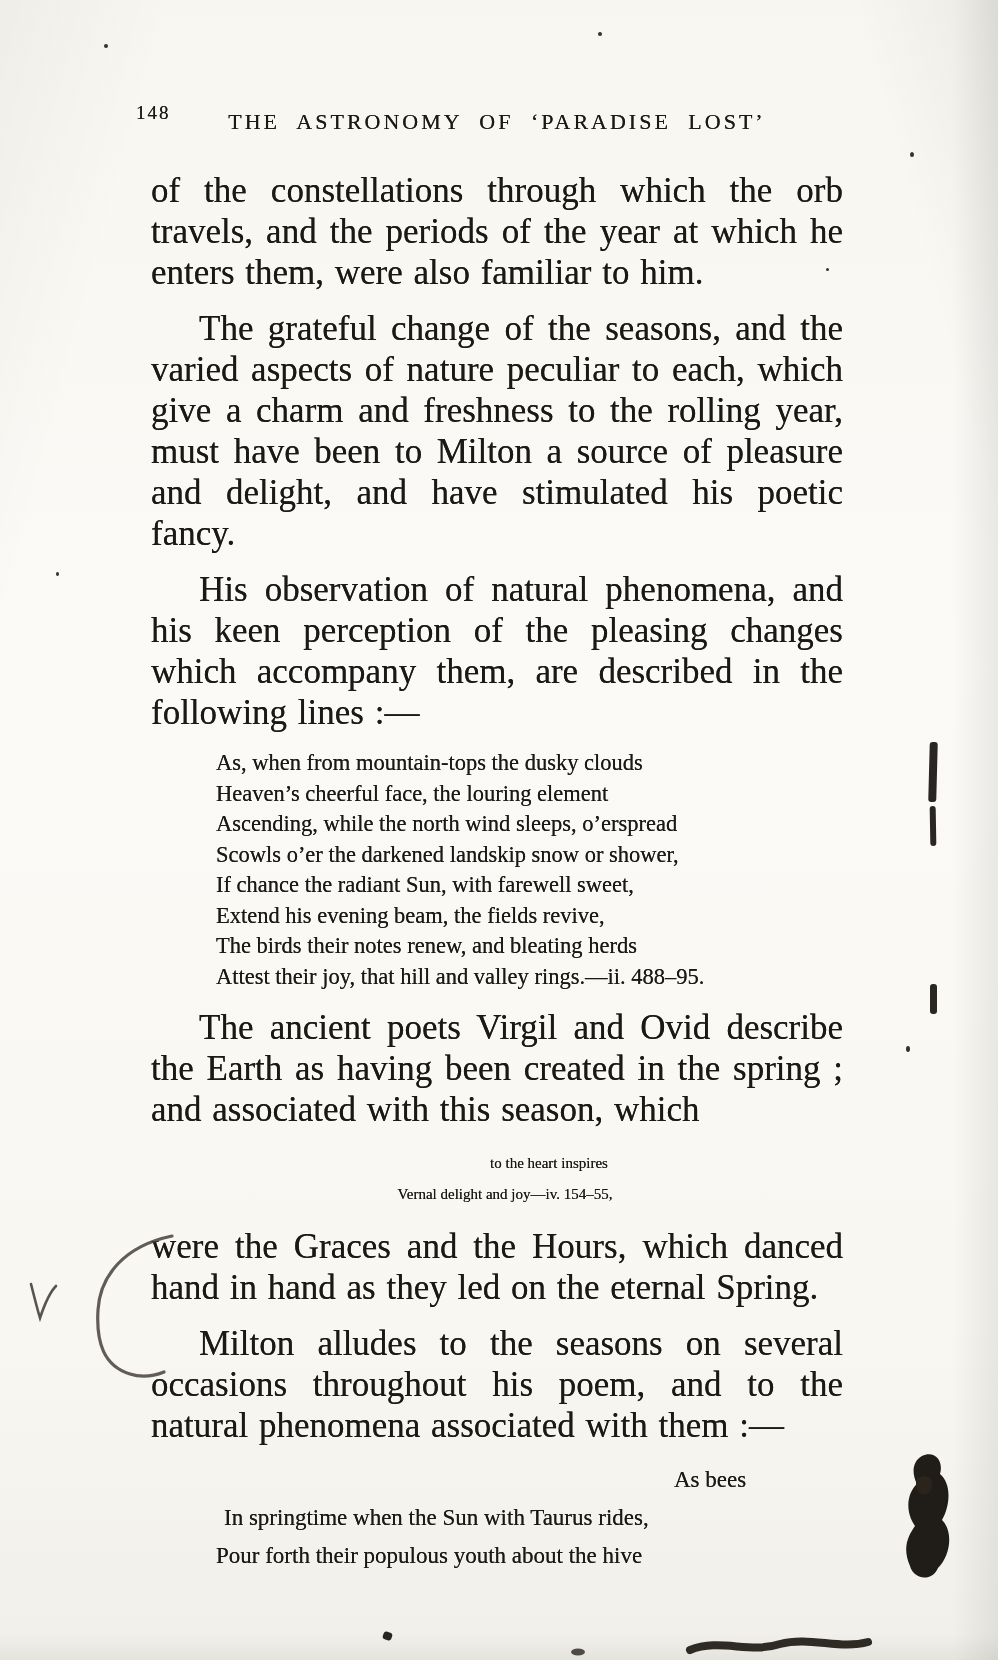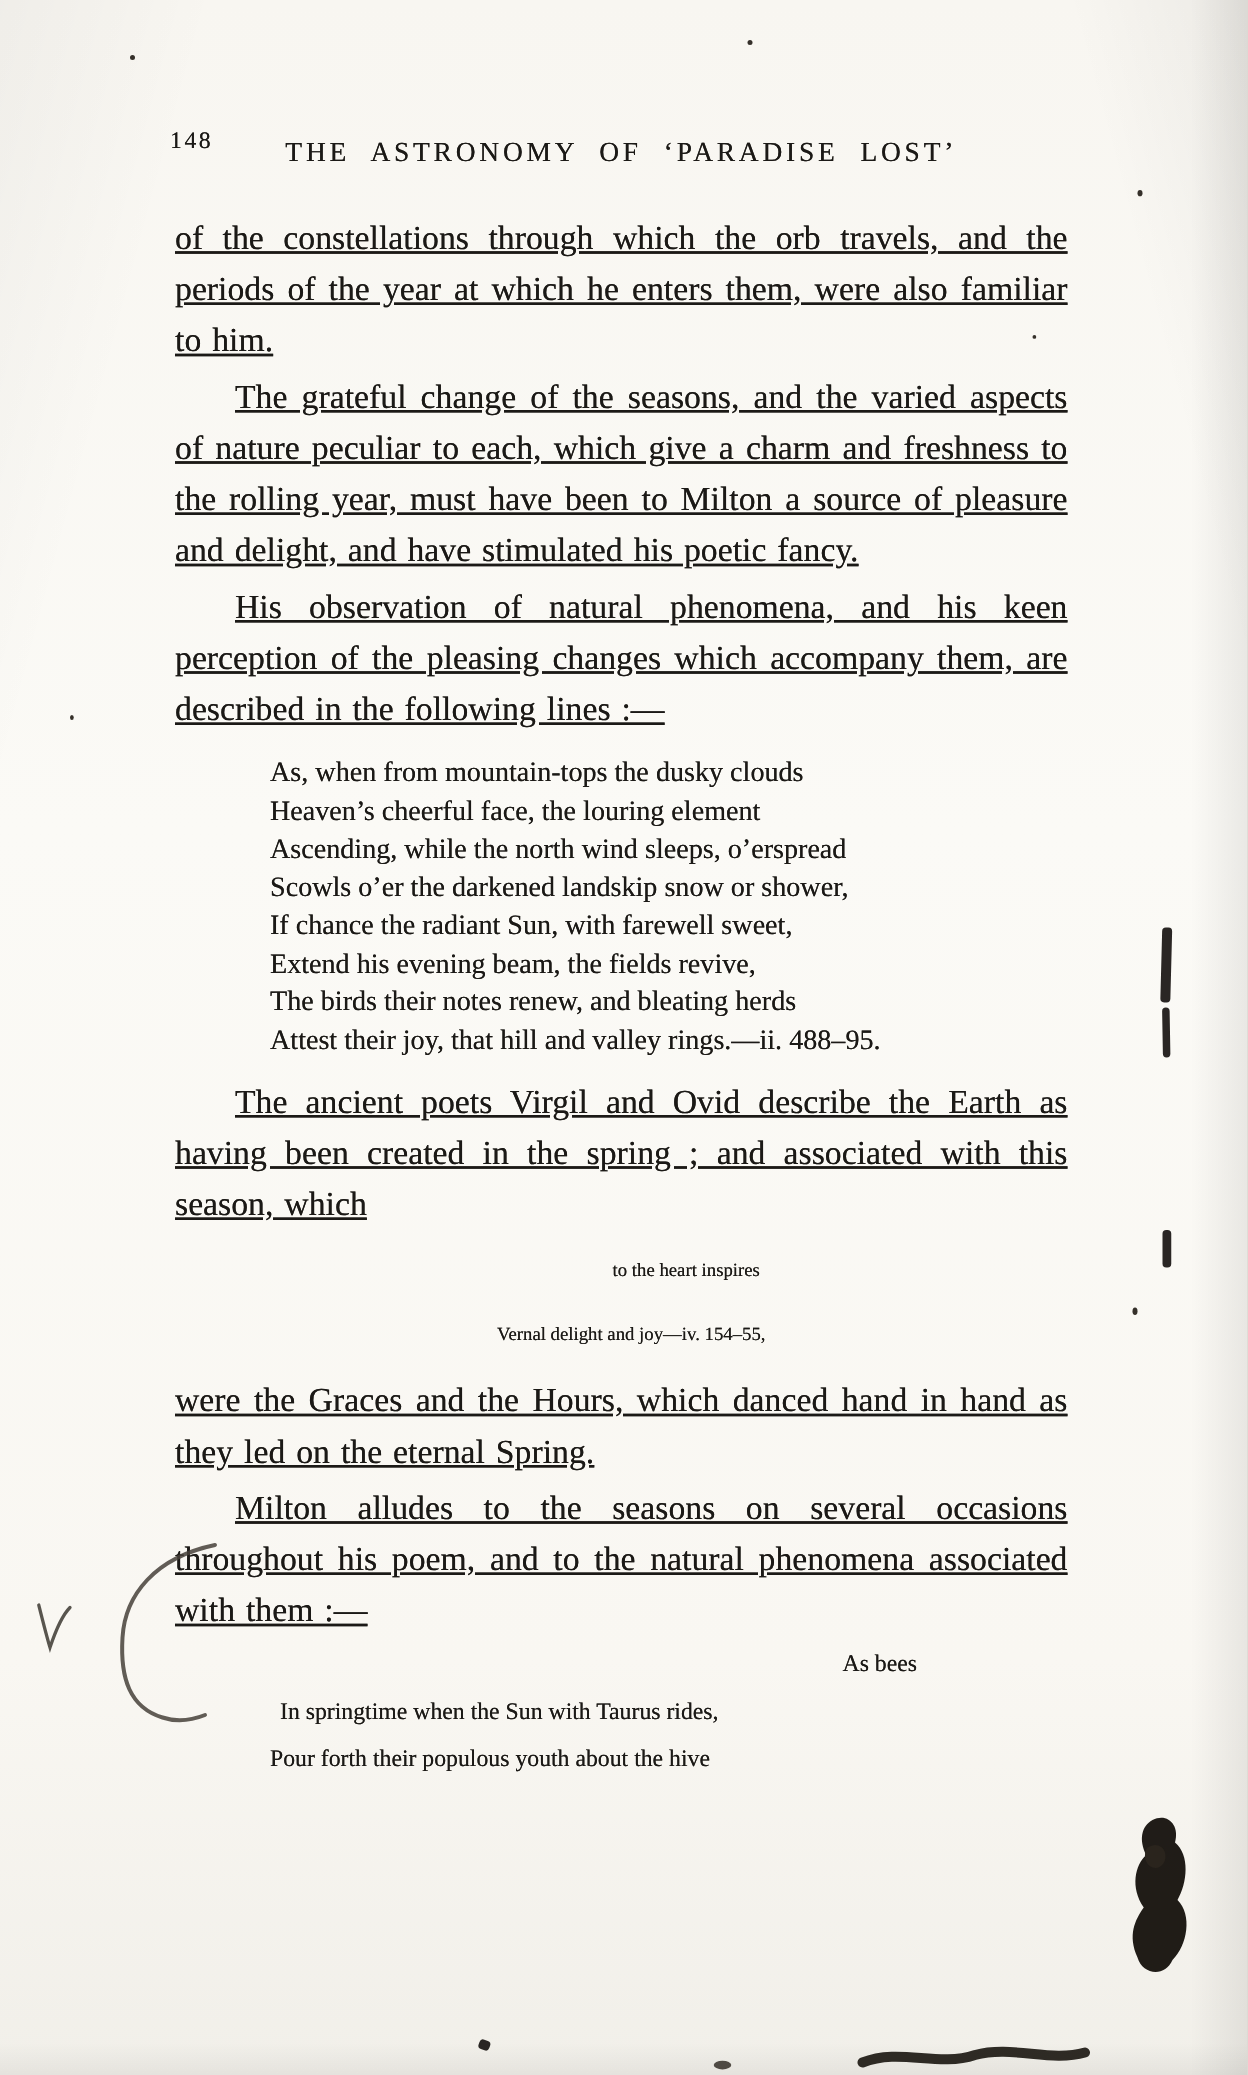--- a/index.html
+++ b/index.html
@@ -19,32 +19,32 @@
   .bottom-shade{position:absolute;left:0;bottom:0;width:100%;height:26px;
     background:linear-gradient(to bottom, rgba(0,0,0,0), rgba(0,0,0,0.05));pointer-events:none;}
 
   .text-col{position:absolute;left:136px;top:102px;width:722px;
     text-shadow:0 0 0.5px rgba(25,22,18,0.85);}
 
   .page-header{position:relative;height:44px;margin-bottom:24px;}
   .page-number{position:absolute;left:0;top:0;font-size:19px;letter-spacing:2px;}
   .running-title{text-align:center;font-size:22px;letter-spacing:3px;word-spacing:9px;padding-top:7px;}
 
-  .body-par{font-size:27px;line-height:41px;text-align:justify;margin:4px;
-    word-spacing:2px;text-decoration:underline;}
+  .body-par{font-size:35px;line-height:41px;text-align:justify;margin:15px;
+    word-spacing:2px;}
   .indent{text-indent:48px;}
 
   .verse{margin:15px 0 14px 80px;font-size:22.5px;line-height:30.5px;}
   .verse-line{display:block;white-space:nowrap;}
 
   .verse-center{margin:18px 0 16px 0;font-size:15px;line-height:31px;text-align:center;}
   .verse-center .shift-r{display:block;transform:translateX(52px);}
-  .verse-center .vline2{display:block;transform:translateX(8px);margin-top:20px;}
+  .verse-center .vline2{display:block;transform:translateX(8px);}
 
-  .verse-end{margin-top:2px;font-size:19px;line-height:38px;}
+  .verse-end{margin-top:2px;font-size:23px;line-height:38px;}
   .verse-end .asbees{display:block;margin-left:538px;white-space:nowrap;}
   .verse-end .vl2{display:block;margin-left:88px;white-space:nowrap;}
   .verse-end .vl3{display:block;margin-left:80px;white-space:nowrap;}
   .dot{position:absolute;border-radius:50%;background:#35302a;}
   .ink-bar{position:absolute;background:#181411;border-radius:3px;opacity:0.92;}
   .annotation{position:absolute;pointer-events:none;}
 </style>
 </head>
 <body>
 

